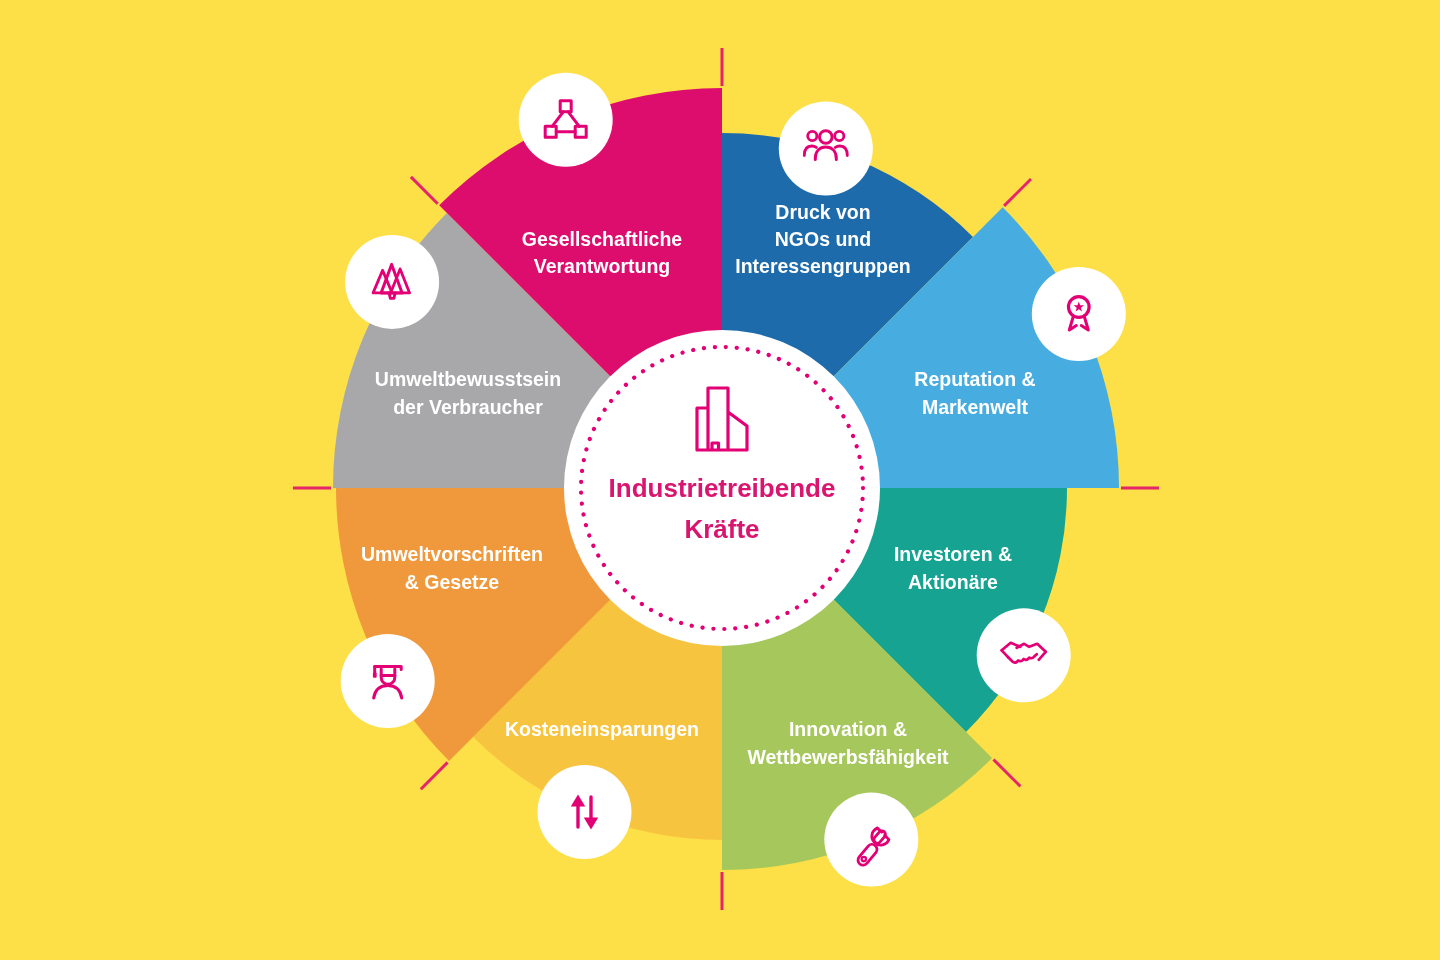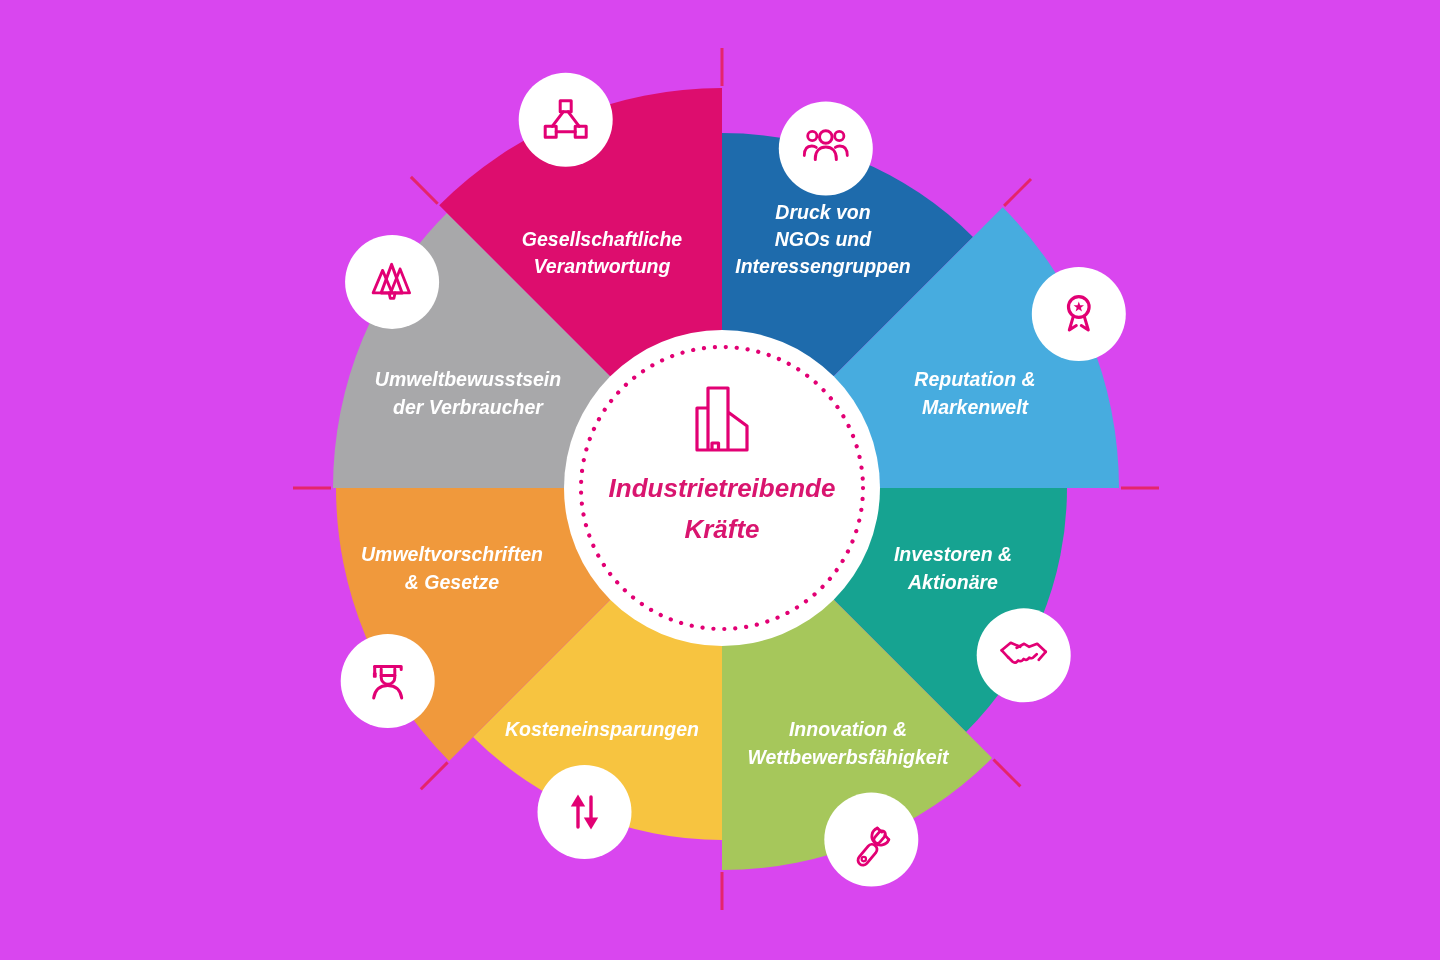--- a/index.html
+++ b/index.html
@@ -15,21 +15,21 @@
   .center-title{
     font-family:"Liberation Sans", sans-serif;
     font-weight:bold;
     font-size:26px;
     text-anchor:middle;
   }
 </style>
 </head>
 <body>
 
-<div class="stage" style="background: #d946ef; font-style: italic;">
+<div class="stage" style="background: #fde047;">
   <svg id="wheel-svg" width="1440" height="960" viewBox="0 0 1440 960" xmlns="http://www.w3.org/2000/svg">
 
     <g id="segments-layer">
         <path d="M722,488 L722,133 A355,355 0 0 1 973,237 Z" fill="#1e6bac"></path>
         <path d="M722,488 L1002.7,207.3 A397,397 0 0 1 1119,488 Z" fill="#47acdf"></path>
         <path d="M722,488 L1067,488 A345,345 0 0 1 966,732 Z" fill="#16a391"></path>
         <path d="M722,488 L992.1,758.1 A382,382 0 0 1 722,870 Z" fill="#a6c75b"></path>
         <path d="M722,488 L722,840 A352,352 0 0 1 473.1,736.9 Z" fill="#f7c440"></path>
         <path d="M722,488 L449.1,760.9 A386,386 0 0 1 336,488 Z" fill="#f0993c"></path>
         <path d="M722,488 L333,488 A389,389 0 0 1 446.9,212.9 Z" fill="#a8a8aa"></path>

